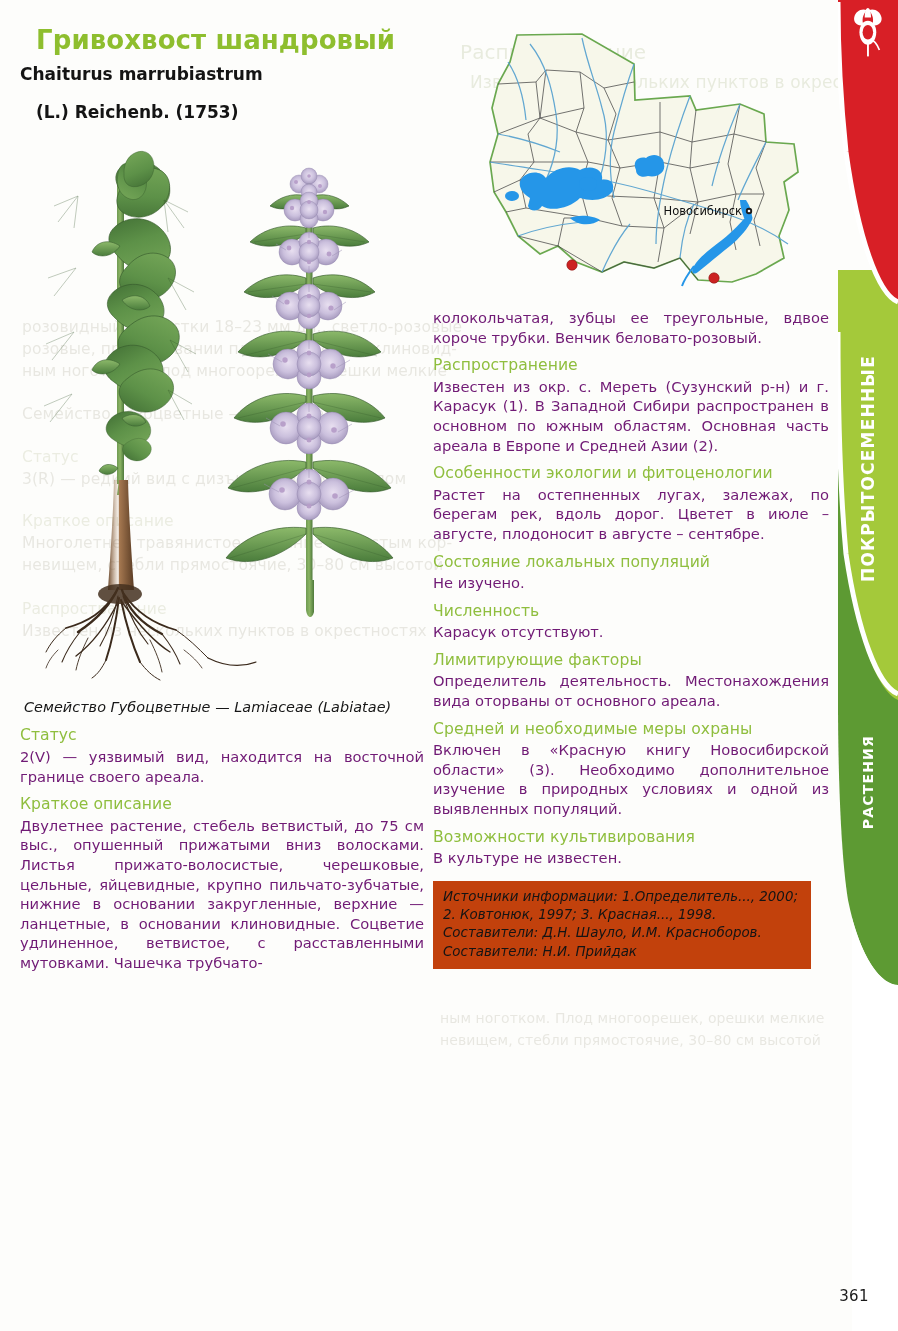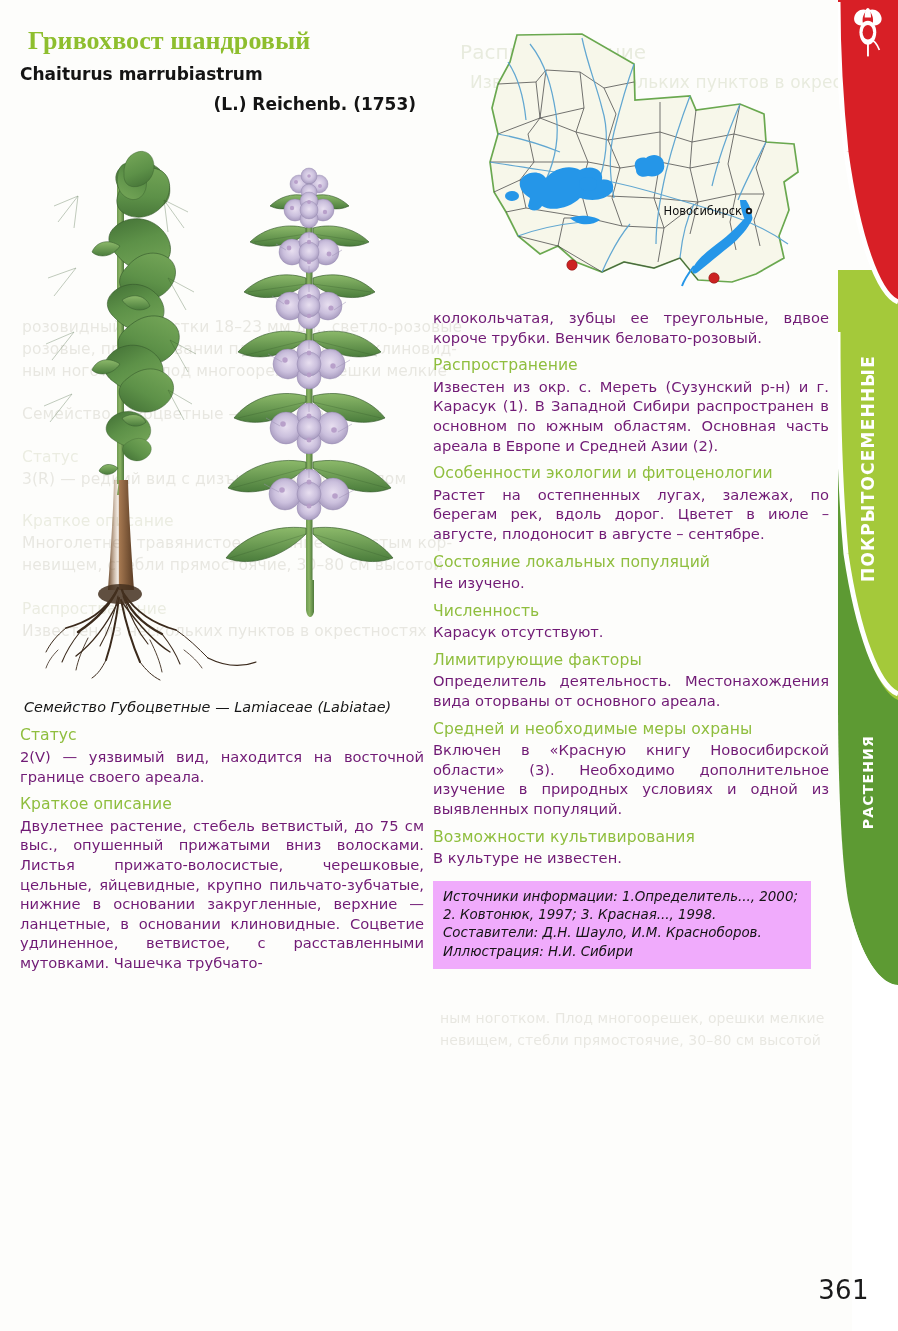--- a/index.html
+++ b/index.html
@@ -16,44 +16,44 @@
     letter-spacing:.1px;white-space:nowrap;pointer-events:none;
   }
 
   
   .col-left{position:absolute;left:20px;top:26px;width:404px;}
   .col-right{position:absolute;left:433px;top:308px;width:396px;}
 
   
   .species-ru{
     font-size:26px;font-weight:bold;color:#8ebe2e;line-height:1.15;
-    letter-spacing:.1px;margin:0 0 7px 8px;font-family:Liberation Serif, serif;
+    letter-spacing:.1px;margin:0 0 7px 16px;
   }
   .species-lat{font-size:17px;font-weight:bold;color:#141414;line-height:1.32;margin:0;}
-  .species-auth{font-size:17px;font-weight:bold;color:#141414;line-height:1.32;margin:8px;text-align:right;}
+  .species-auth{font-size:17px;font-weight:bold;color:#141414;line-height:1.32;margin:16px;}
 
   .family{
     font-size:14.4px;font-style:italic;color:#171717;margin:4px;
     line-height:1.35;letter-spacing:.05px;
   }
 
   .sec-h{
     font-size:15.6px;color:#8fbe3e;line-height:1.25;margin:9px 0 1px 0;
     letter-spacing:.05px;
   }
   .sec-p{
     font-size:14.7px;color:#701a75;line-height:1.335;margin:0;
     text-align:justify;letter-spacing:0px;
   }
   .col-right .sec-h{margin:9px 0 1px 0;}
   .col-right .sec-p{text-align:justify;}
 
   
   .sources{
-    margin-top:13px;background:#f0abfc;padding:7px 9px 8px 10px;
+    margin-top:13px;background:#c2410c;padding:7px 9px 8px 10px;
     font-size:13.4px;font-style:italic;color:#141414;line-height:1.37;
     width:378px;box-sizing:border-box;
   }
   .sources div{white-space:normal;}
 
   
   .illus{position:absolute;left:18px;top:150px;width:404px;height:540px;}
 
   
   .map{position:absolute;left:484px;top:22px;width:318px;height:280px;}
@@ -62,21 +62,21 @@
   .sidebar{position:absolute;left:838px;top:0;width:60px;height:1331px;}
   .vert-label{
     position:absolute;color:#ffffff;font-weight:bold;
     writing-mode:vertical-rl;transform:rotate(180deg);
     letter-spacing:1.2px;white-space:nowrap;
   }
   #tab-angiosperms{font-size:17px;left:20px;top:355px;}
   #tab-plants{font-size:14px;left:22px;top:735px;}
 
   .page-num{
-    position:absolute;right:29px;bottom:26px;font-size:26px;color:#1a1a1a;
+    position:absolute;right:29px;bottom:26px;font-size:15px;color:#1a1a1a;
     letter-spacing:.4px;
   }
 </style>
 </head>
 <body>
 
 <div class="page">
 
   <div class="ghost" style="left:22px;top:318px;">розовидный, лепестки 18–23 мм дл., светло-розовые</div>
   <div class="ghost" style="left:22px;top:340px;">розовые, при основании пластинки с узкоклиновид-</div>
@@ -474,21 +474,21 @@
     <div class="sec-h">Средней и необходимые меры охраны</div>
     <div class="sec-p">Включен в «Красную книгу Новосибирской области» (3). Необходимо дополнительное изучение в природных условиях и одной из выявленных популяций.</div>
 
     <div class="sec-h">Возможности культивирования</div>
     <div class="sec-p">В культуре не известен.</div>
 
     <div class="sources">
       <div>Источники информации: 1.Определитель..., 2000;</div>
       <div>2. Ковтонюк, 1997; 3. Красная..., 1998.</div>
       <div>Составители: Д.Н. Шауло, И.М. Красноборов.</div>
-      <div>Иллюстрация: Н.И. Сибири</div>
+      <div>Составители: Н.И. Прийдак</div>
     </div>
   </div>
 
   <div class="sidebar">
     <svg viewBox="0 0 60 1331" width="60" height="1331" xmlns="http://www.w3.org/2000/svg">
 
       <path d="M0,300 L60,300 L60,985 C44,985 22,960 10,900 C2,850 0,760 0,700 Z" fill="#5d9a33"></path>
 
       <path d="M0,270 L60,270 L60,700 C40,692 20,640 8,560 C2,500 0,400 0,330 Z" fill="#a4c93a"></path>
 

